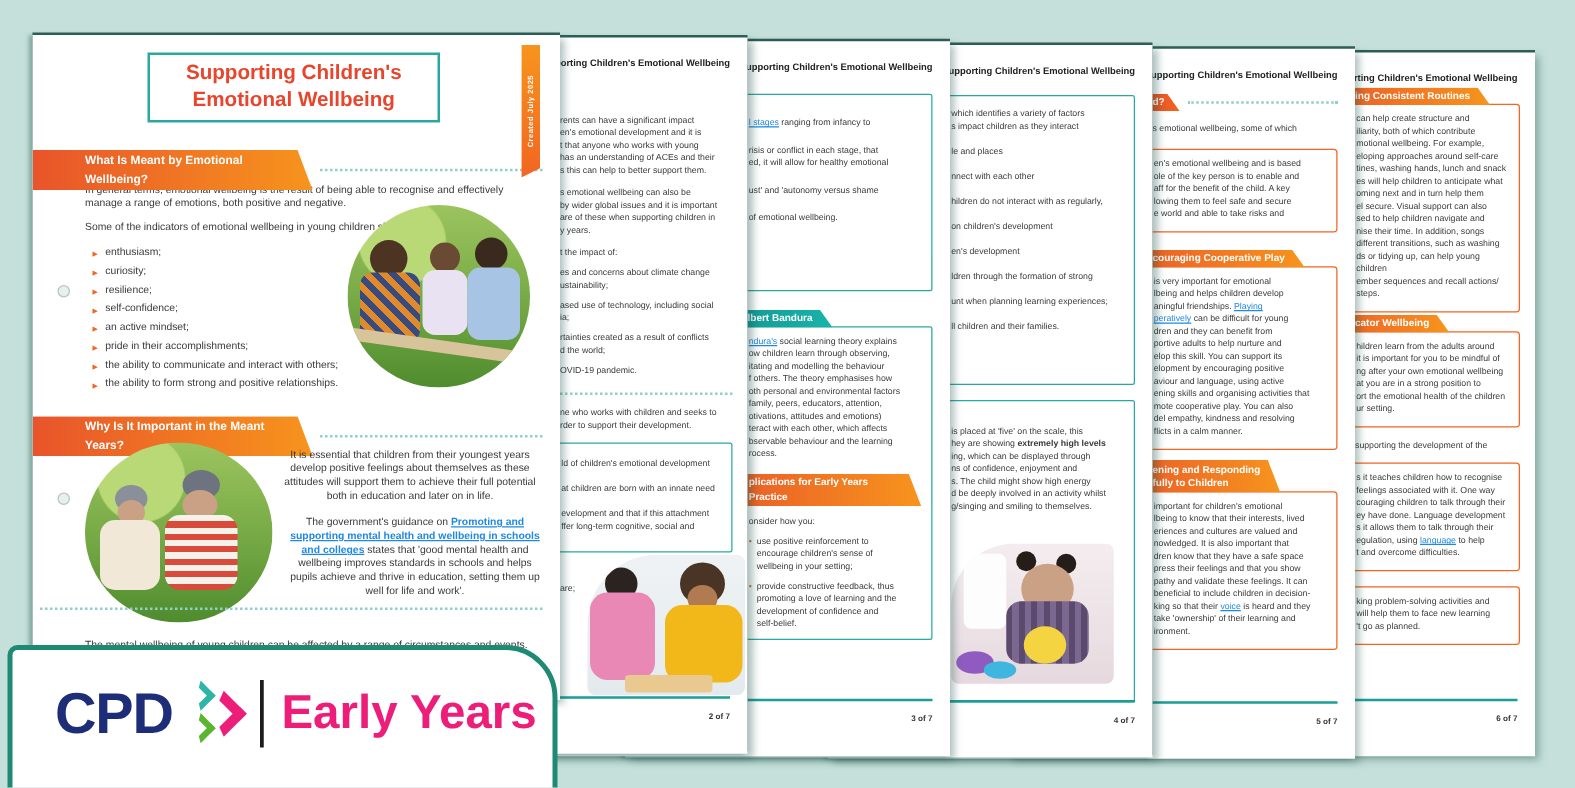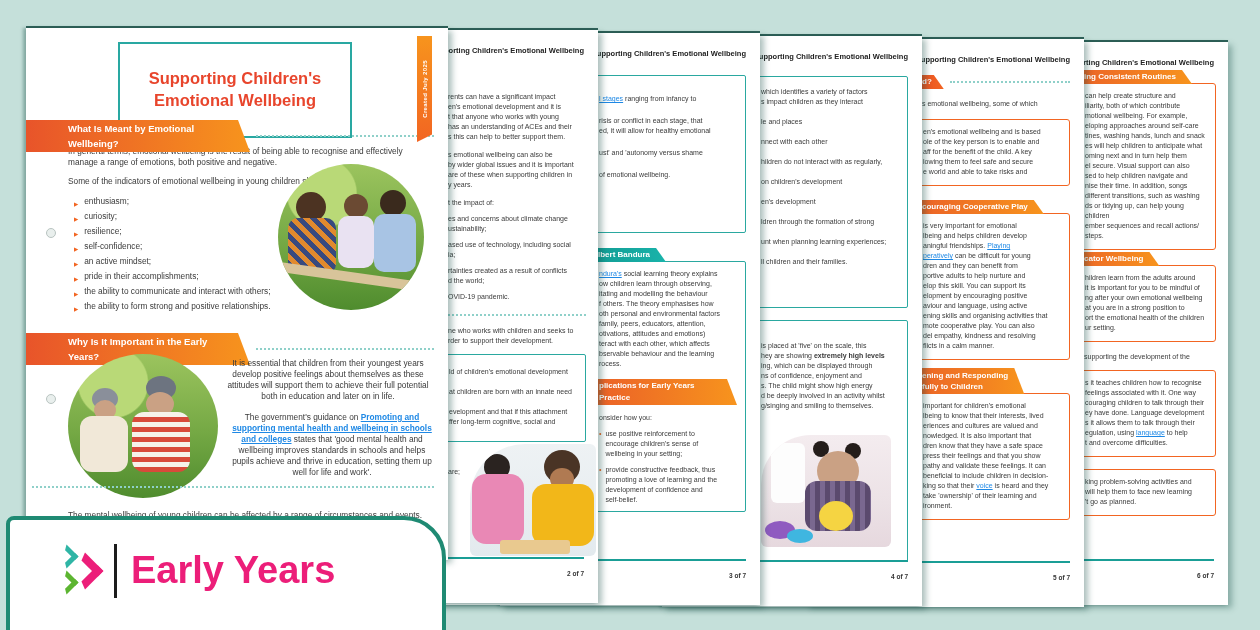--- a/index.html
+++ b/index.html
@@ -46,21 +46,21 @@
         padding:7px 8px 8px 40px;}
   .obox{border:1px solid #f26522;border-radius:3px;margin-left:-40px;
         padding:7px 8px 8px 40px;}
 
   .sbul{display:flex;margin-top:6px;}
   .sbul .m{color:#f26522;margin-right:4px;font-size:7px;}
 
   
   #page1 .abs{position:absolute;}
   .titlebox{left:92px;top:14px;width:222px;border:2px solid #29a8a2;background:#fff;
-            text-align:center;padding:24px 4px;}
+            text-align:center;padding:4px 4px;}
   .titletext{font-size:16.5px;line-height:1.32;font-weight:bold;color:#e8452c;}
   .p1bar{color:#fff;font-weight:bold;font-size:9.5px;line-height:15px;padding:1px 14px 1px 42px;
          background:linear-gradient(90deg,#e8542a,#f7941d);
          clip-path:polygon(0 0,calc(100% - 12px) 0,100% 100%,0 100%);}
   .p1text{font-size:8.3px;line-height:11px;color:#3a3a3a;}
   .p1 li{list-style:none;display:flex;height:15px;align-items:flex-end;}
   .p1 li .m{color:#f26522;font-size:5.5px;margin-right:6px;}
   .hole{width:8px;height:8px;border:1.5px solid #b9c4c1;border-radius:50%;background:#e9efed;}
 
   
@@ -380,21 +380,21 @@
     <div class="photo ph-grass" style="left:252px;top:136px;width:146px;height:146px;border-radius:50%;">
       <div class="blob" style="left:18px;top:28px;width:30px;height:30px;background:#4c3322;"></div>
       <div class="blob" style="left:10px;top:54px;width:48px;height:56px;border-radius:10px;background:repeating-linear-gradient(45deg,#e08a2e 0 5px,#394a7e 5px 10px);"></div>
       <div class="blob" style="left:66px;top:30px;width:24px;height:24px;background:#6b4a33;"></div>
       <div class="blob" style="left:60px;top:52px;width:36px;height:52px;border-radius:10px;background:#e9e2f2;"></div>
       <div class="blob" style="left:102px;top:26px;width:26px;height:26px;background:#3a2a1d;"></div>
       <div class="blob" style="left:96px;top:50px;width:42px;height:58px;border-radius:10px;background:#a8c4e4;"></div>
       <div class="blob" style="left:0;top:108px;width:146px;height:10px;border-radius:4px;background:#d8c49a;transform:rotate(8deg);"></div>
     </div>
     <div class="abs hrow" style="left:0;top:305px;right:14px">
-      <div class="p1bar" style="width:168px">Why Is It Important in the Early Years?</div>
+      <div class="p1bar" style="width:168px">Why Is It Important in the Meant Years?</div>
       <div class="dots"></div>
     </div>
     <div class="photo ph-grass" style="left:42px;top:326px;width:150px;height:144px;border-radius:50%;">
       <div class="blob" style="left:24px;top:34px;width:26px;height:22px;background:#8a8f9a;"></div>
       <div class="blob" style="left:26px;top:46px;width:22px;height:20px;background:#caa184;"></div>
       <div class="blob" style="left:12px;top:62px;width:48px;height:56px;border-radius:12px;background:#f1e8d8;"></div>
       <div class="blob" style="left:78px;top:22px;width:30px;height:24px;background:#6d7480;"></div>
       <div class="blob" style="left:78px;top:38px;width:28px;height:24px;background:#caa184;"></div>
       <div class="blob" style="left:64px;top:58px;width:58px;height:60px;border-radius:12px;background:repeating-linear-gradient(0deg,#d84a3a 0 5px,#f6f2ea 5px 10px);"></div>
     </div>
@@ -410,20 +410,21 @@
     </div>
     <div class="abs hole" style="left:20px;top:200px"></div>
     <div class="abs hole" style="left:20px;top:366px"></div>
   </div>
 
   <div class="ribbon">
     <span>Created July 2025</span>
   </div>
 
   <div class="logo-panel">
+    <div class="cpd">CPD</div>
     <div class="chevs">
       <div class="chev teal"></div>
       <div class="chev pink"></div>
       <div class="chev green"></div>
     </div>
     <div class="logo-div"></div>
     <div class="brand">Early Years</div>
   </div>
 
 </div>

